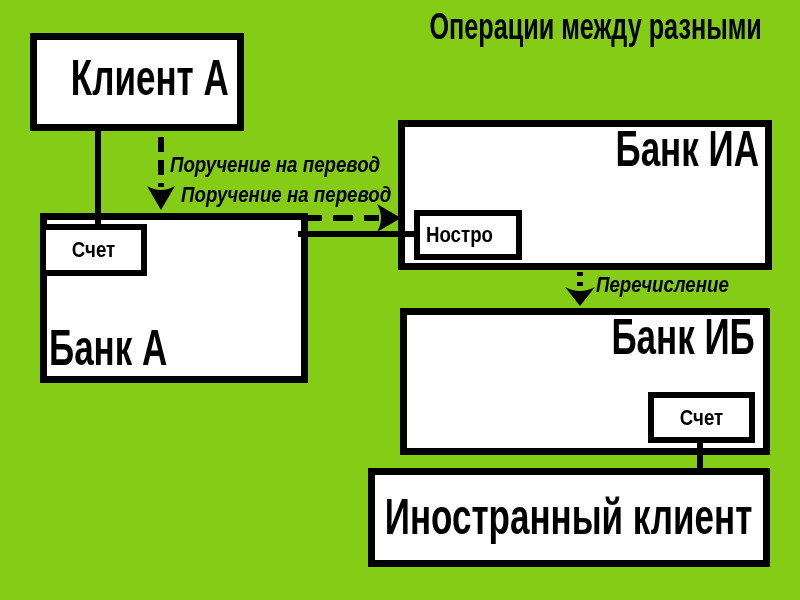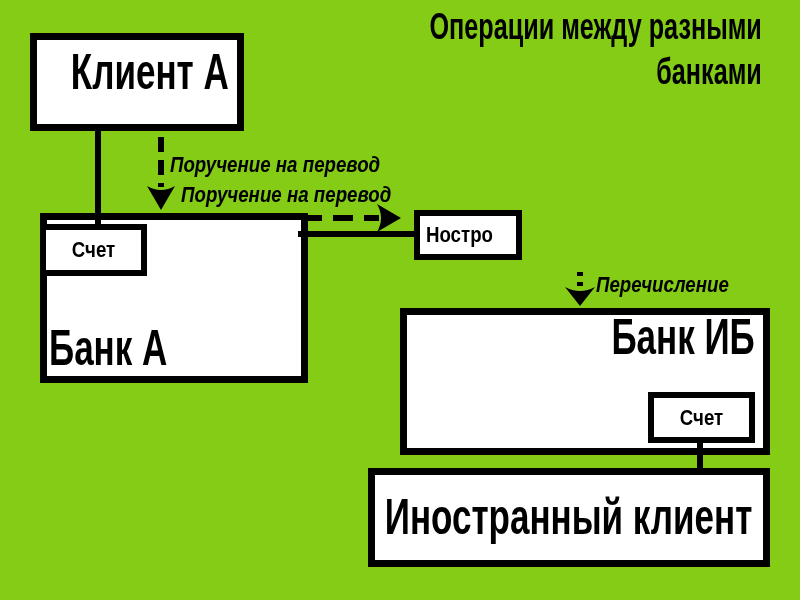--- a/index.html
+++ b/index.html
@@ -21,21 +21,21 @@
     display:inline-block; white-space:nowrap; font-weight:bold; color:#000;
   }
   .big  { font-size:50px; transform:scaleX(0.70); line-height:1.05; }
   .small{ font-size:22px; transform:scaleX(0.85); line-height:1.15; }
   .origin-left   { transform-origin:left center; }
   .origin-right  { transform-origin:right center; }
   .origin-center { transform-origin:center center; }
 
   
   .client-a-box   { left:30px;  top:33px;  width:214px; height:98px;
-                    text-align:center; padding-top:6px; }
+                    text-align:center; padding-top:12px; }
   .bank-a-box     { left:40px;  top:213px; width:268px; height:170px; }
   .bank-a-label   { position:absolute; left:2px; bottom:2px; }
   .schet-a-box    { left:40px;  top:224px; width:107px; height:52px;
                     display:flex; align-items:center; justify-content:center; }
   .bank-ia-box    { left:398px; top:120px; width:374px; height:150px; }
   .bank-ia-label  { position:absolute; right:6px; top:-4px; }
   .nostro-box     { left:414px; top:210px; width:108px; height:50px;
                     display:flex; align-items:center; }
   .bank-ib-box    { left:400px; top:308px; width:370px; height:147px;padding-left:32px; }
   .bank-ib-label  { position:absolute; right:8px; top:-4px; }
@@ -60,35 +60,37 @@
     z-index:5; pointer-events:none;
   }
 </style>
 </head>
 <body>
 
 <div class="stage">
 
   <div class="diagram-title">
     <span class="line"><span class="cond origin-right">Операции между разными</span></span>
-    <span class="line"><span class="cond origin-right">банками</span></span>
   </div>
 
   <div class="box client-a-box">
     <span class="cond big origin-center">Клиент А</span>
   </div>
 
   <div class="box bank-a-box">
     <span class="cond big origin-left bank-a-label">Банк А</span>
   </div>
 
   <div class="box inner schet-a-box">
     <span class="cond small origin-center">Счет</span>
   </div>
 
+  <div class="box bank-ia-box">
+    <span class="cond big origin-right bank-ia-label">Банк ИА</span>
+  </div>
 
   <div class="box inner nostro-box">
     <span class="cond small origin-center">Ностро</span>
   </div>
 
   <div class="box bank-ib-box">
     <span class="cond big origin-right bank-ib-label">Банк ИБ</span>
   </div>
 
   <div class="box inner schet-ib-box">

